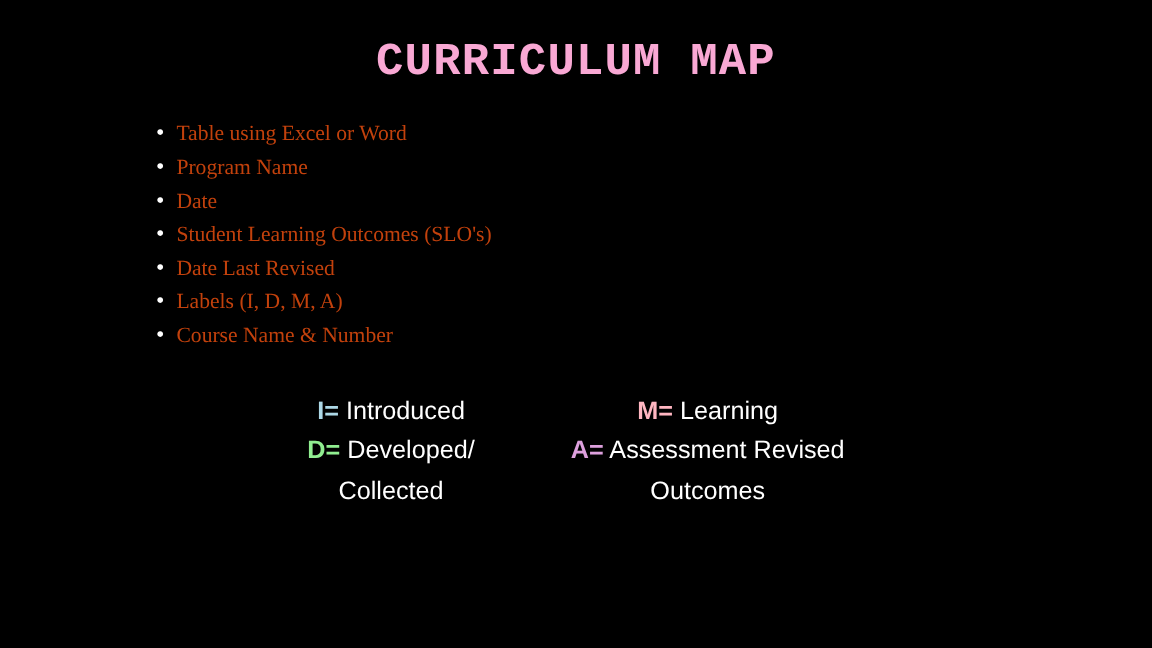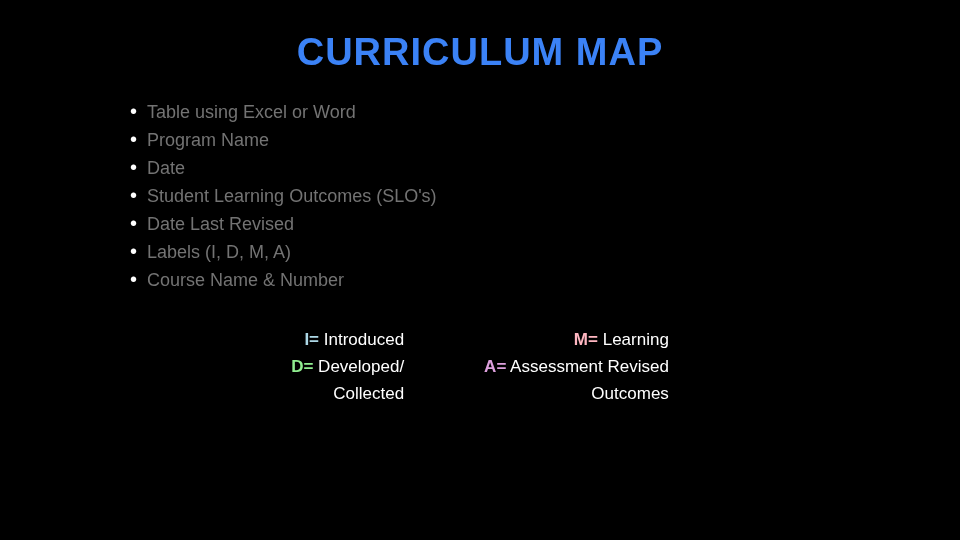--- a/index.html
+++ b/index.html
@@ -23,60 +23,62 @@
     }
 
     .title-container {
       text-align: center;
       margin-bottom: 24px;
     }
 
     .main-title {
       font-size: 38px;
       font-weight: bold;
-      color: #3b82f6;
+      color: #f9a8d4;
       line-height: 1.2;
       letter-spacing: 1px;
+      font-family: Liberation Mono, monospace;
     }
 
     .bullet-list {
       list-style: none;
       width: 100%;
       max-width: 700px;
       margin-bottom: 20px;
     }
 
     .bullet-list li {
       font-size: 18px;
-      color: #737373;
+      color: #c2410c;
       margin-bottom: 5px;
       display: flex;
       align-items: baseline;
       gap: 10px;
+      font-family: Liberation Serif, serif;
     }
 
     .bullet-list li::before {
       content: "•";
       font-size: 20px;
       color: #ffffff;
       flex-shrink: 0;
     }
 
     .labels-row {
       display: flex;
       justify-content: center;
       gap: 80px;
       width: 100%;
       max-width: 700px;
       margin-top: 10px;
     }
 
     .label-block {
-      text-align: right;
-      font-size: 17px;
+      text-align: center;
+      font-size: 21px;
       line-height: 1.6;
       color: #ffffff;
     }
 
     .label-i {
       color: #add8e6;
       font-weight: bold;
     }
 
     .label-d {

